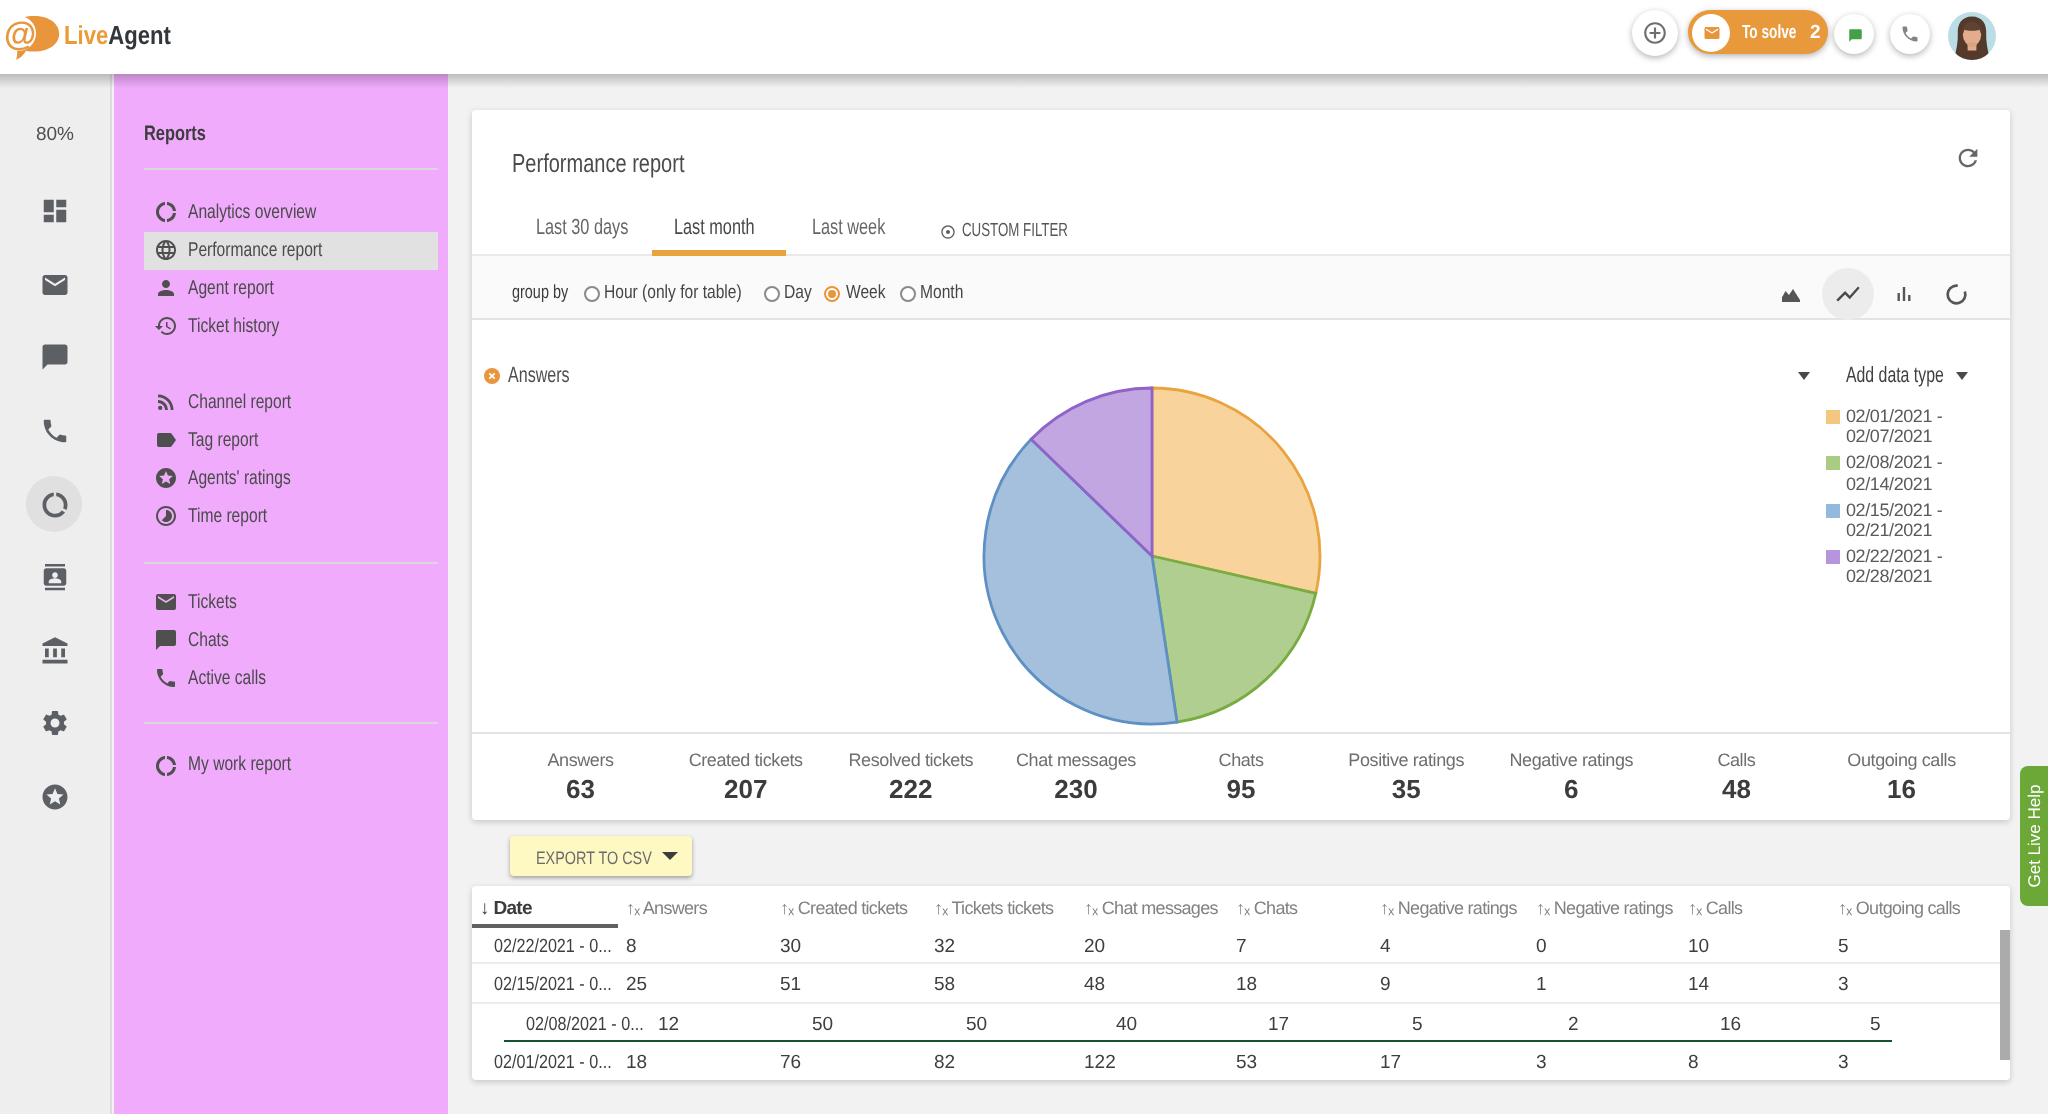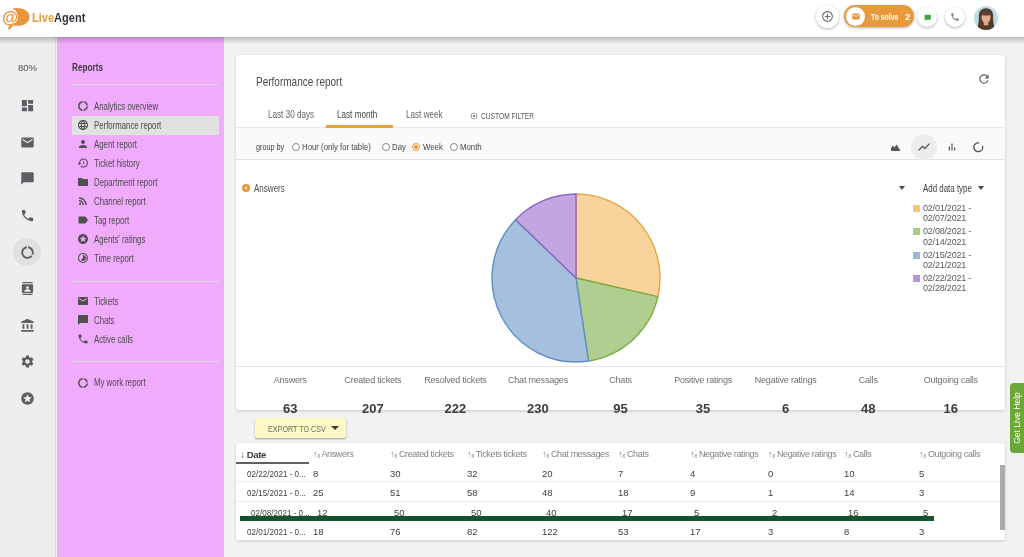--- a/index.html
+++ b/index.html
@@ -24,21 +24,21 @@
 #main { position:absolute; left:224px; top:37px; width:800px; height:520px; background:#f2f2f2; }
 #card1 { position:absolute; left:12px; top:18px; width:769px; height:355px; background:#fff; box-shadow:0 1px 3px rgba(0,0,0,0.18); border-radius:2px; }
 #card2 { position:absolute; left:12px; top:406px; width:769px; height:97px; background:#fff; box-shadow:0 1px 3px rgba(0,0,0,0.18); border-radius:2px; }
 .tab { position:absolute; top:53px; font-size:11px; color:#666; white-space:nowrap; transform:scaleX(0.74); transform-origin:0 50%; }
 .radio { position:absolute; width:8px; height:8px; border:1px solid #8a8a8a; border-radius:50%; background:#fff; }
 .glbl { position:absolute; font-size:9.5px; color:#3c3c3c; white-space:nowrap; transform:scaleX(0.82); transform-origin:0 50%; }
 .legsq { position:absolute; left:677px; width:7px; height:7px; }
 .legtx { position:absolute; left:687px; width:70px; font-size:9px; letter-spacing:-0.2px; line-height:10.3px; color:#5a5a5a; }
 .scol { flex:1; text-align:center; }
 .scol .l { font-size:9px; letter-spacing:-0.2px; color:#6e6e6e; margin-top:8px; white-space:nowrap; }
-.scol .v { font-size:13px; font-weight:bold; color:#3c3c3c; margin-top:16px; }
+.scol .v { font-size:13px; font-weight:bold; color:#3c3c3c; margin-top:2px; }
 .thead { font-size:9px; letter-spacing:-0.35px; color:#828282; white-space:nowrap; }
 .trow  { font-size:9.5px; color:#3e3e3e; white-space:nowrap; }
 .tcell { position:absolute; }
 </style>
 </head>
 <body>
 <div id="page">
 
 <div id="hdrshadow"></div>
 <div id="hdr">
@@ -146,26 +146,20 @@
         <svg viewBox="0 0 24 24" fill="#4f4f4f">
           <path d="M12 12c2.21 0 4-1.79 4-4s-1.79-4-4-4-4 1.79-4 4 1.79 4 4 4zm0 2c-2.67 0-8 1.34-8 4v2h16v-2c0-2.66-5.33-4-8-4z"></path>
         </svg>
         <span>Agent report</span>
       </div>
   <div class="mitem" style="top:116.5px;">
         <svg viewBox="0 0 24 24" fill="#4f4f4f">
           <path d="M13 3c-4.97 0-9 4.03-9 9H1l3.89 3.89.07.14L9 12H6c0-3.87 3.13-7 7-7s7 3.13 7 7-3.13 7-7 7c-1.93 0-3.68-.79-4.94-2.06l-1.42 1.42C8.27 19.99 10.51 21 13 21c4.97 0 9-4.03 9-9s-4.03-9-9-9zm-1 5v5l4.28 2.54.72-1.21-3.5-2.08V8H12z"></path>
         </svg>
         <span>Ticket history</span>
-      </div>
-  <div class="mitem" style="top:135.5px;">
-        <svg viewBox="0 0 24 24" fill="#4f4f4f">
-          <path d="M10 4H4c-1.1 0-1.99.9-1.99 2L2 18c0 1.1.9 2 2 2h16c1.1 0 2-.9 2-2V8c0-1.1-.9-2-2-2h-8l-2-2z"></path>
-        </svg>
-        <span>Department report</span>
       </div>
   <div class="mitem" style="top:154.5px;">
         <svg viewBox="0 0 24 24" fill="#4f4f4f">
           <circle cx="6.18" cy="17.82" r="2.18"></circle>
           <path d="M4 4.44v2.83c7.03 0 12.73 5.7 12.73 12.73h2.83c0-8.59-6.97-15.56-15.56-15.56zm0 5.66v2.83c3.9 0 7.07 3.17 7.07 7.07h2.83c0-5.47-4.43-9.9-9.9-9.9z"></path>
         </svg>
         <span>Channel report</span>
       </div>
   <div class="mitem" style="top:173.5px;text-decoration:underline;">
         <svg viewBox="0 0 24 24" fill="#4f4f4f">
@@ -355,21 +349,21 @@
           <span class="tcell" style="left:77px; top:5px;">25</span>
           <span class="tcell" style="left:154px; top:5px;">51</span>
           <span class="tcell" style="left:231px; top:5px;">58</span>
           <span class="tcell" style="left:306px; top:5px;">48</span>
           <span class="tcell" style="left:382px; top:5px;">18</span>
           <span class="tcell" style="left:454px; top:5px;">9</span>
           <span class="tcell" style="left:532px; top:5px;">1</span>
           <span class="tcell" style="left:608px; top:5px;">14</span>
           <span class="tcell" style="left:683px; top:5px;">3</span>
     </div>
-    <div class="abs trow" style="left:4px; top:58.8px; width:694px; height:19.4px; border-bottom:5px solid #14532d;">
+    <div class="abs trow" style="left:16px; top:58.8px; width:694px; height:19.4px; border-bottom:1px solid #14532d;">
       <span class="tcell sx" style="left:11px; top:5px; transform:scaleX(0.85);">02/08/2021 - 0...</span>
           <span class="tcell" style="left:77px; top:5px;">12</span>
           <span class="tcell" style="left:154px; top:5px;">50</span>
           <span class="tcell" style="left:231px; top:5px;">50</span>
           <span class="tcell" style="left:306px; top:5px;">40</span>
           <span class="tcell" style="left:382px; top:5px;">17</span>
           <span class="tcell" style="left:454px; top:5px;">5</span>
           <span class="tcell" style="left:532px; top:5px;">2</span>
           <span class="tcell" style="left:608px; top:5px;">16</span>
           <span class="tcell" style="left:683px; top:5px;">5</span>

